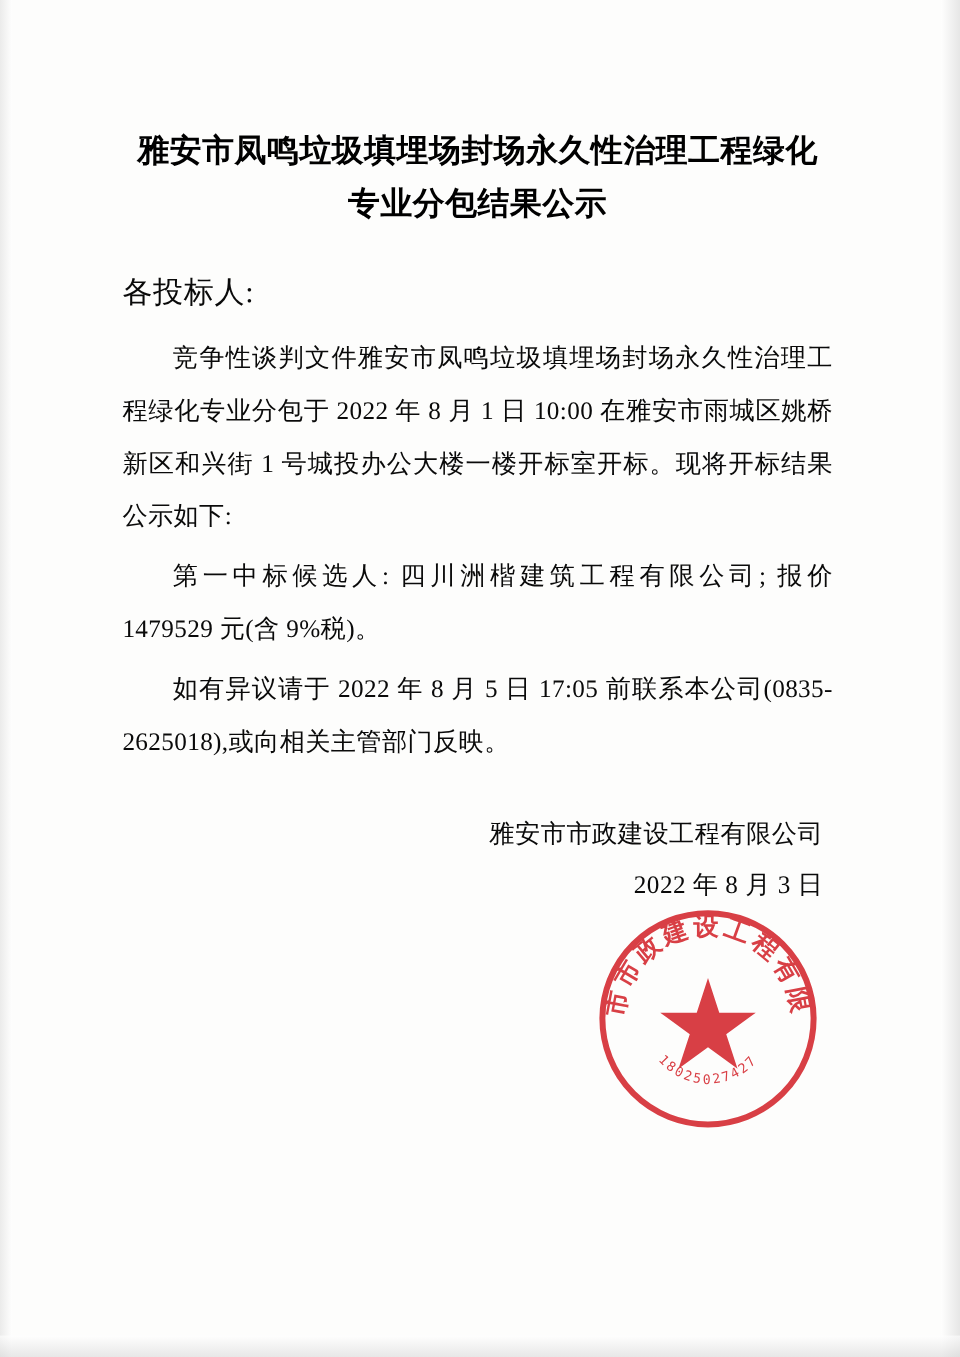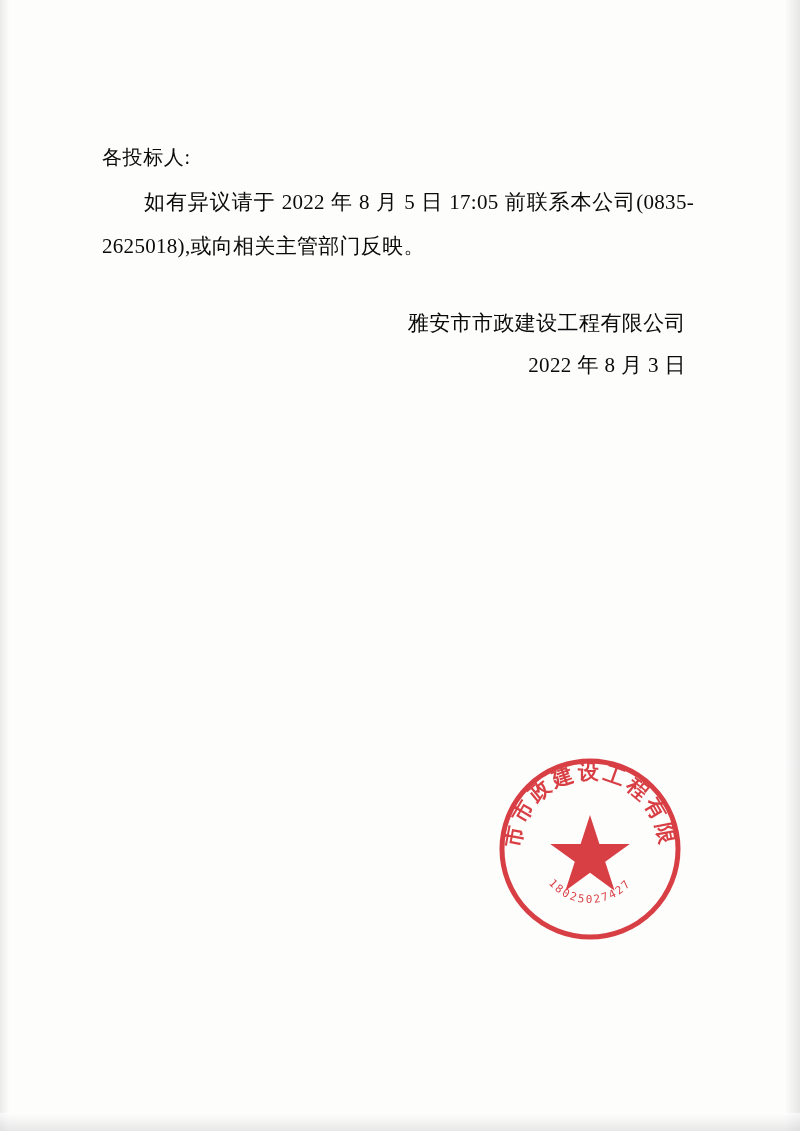--- a/index.html
+++ b/index.html
@@ -56,21 +56,21 @@
     font-size: 26.5px;
     line-height: 44px;
     text-align: center;
     letter-spacing: 0.5px;
     color: #000;
     margin: 0 0 0 0;
     padding: 0 6px;
   }
   .salutation {
     margin-top: 36px;
-    font-size: 20px;
+    font-size: 25px;
     line-height: 34px;
     letter-spacing: 0.6px;
   }
   p.para {
     margin: 14px 0 0 0;
     font-size: 21px;
     line-height: 44px;
     text-indent: 2em;
     letter-spacing: 0.3px;
     text-align: justify;
@@ -106,23 +106,26 @@
 </head>
 <body>
 
 <div class="page">
   <div class="edge-left"></div>
   <div class="edge-right"></div>
   <div class="edge-bottom"></div>
 
   <div class="content">
 
+    <h1 class="doc-title">雅安市凤鸣垃圾填埋场封场永久性治理工程绿化专业分包结果公示</h1>
 
     <div class="salutation">各投标人:</div>
 
+    <p class="para">竞争性谈判文件雅安市凤鸣垃圾填埋场封场永久性治理工程绿化专业分包于 2022 年 8 月 1 日 10:00 在雅安市雨城区姚桥新区和兴街 1 号城投办公大楼一楼开标室开标。现将开标结果公示如下:</p>
+    <p class="para tight">第一中标候选人: 四川洲楷建筑工程有限公司; 报价 1479529 元(含 9%税)。</p>
     <p class="para tight">如有异议请于 2022 年 8 月 5 日 17:05 前联系本公司(0835-2625018),或向相关主管部门反映。</p>
 
     <div class="sign-block">
       <div class="sign-line">雅安市市政建设工程有限公司</div>
       <div class="sign-line">2022 年 8 月 3 日</div>
     </div>
   </div>
 
   <div class="seal">
     <svg width="188" height="188" viewBox="0 0 188 188" xmlns="http://www.w3.org/2000/svg">

